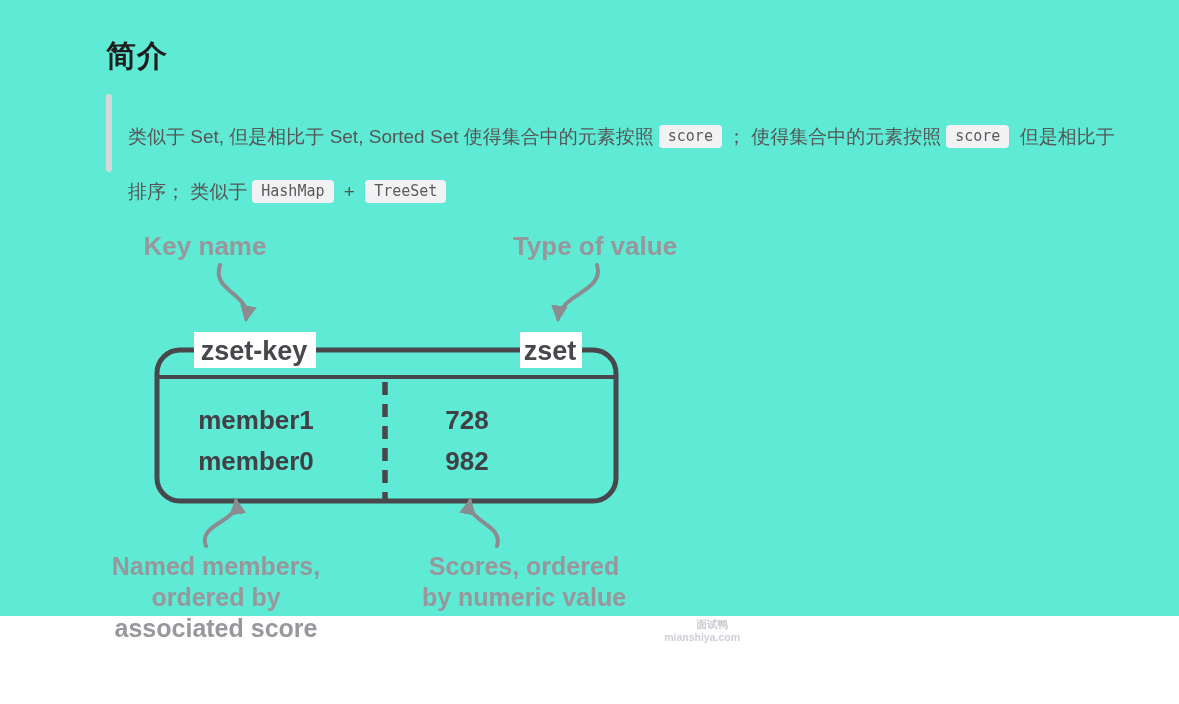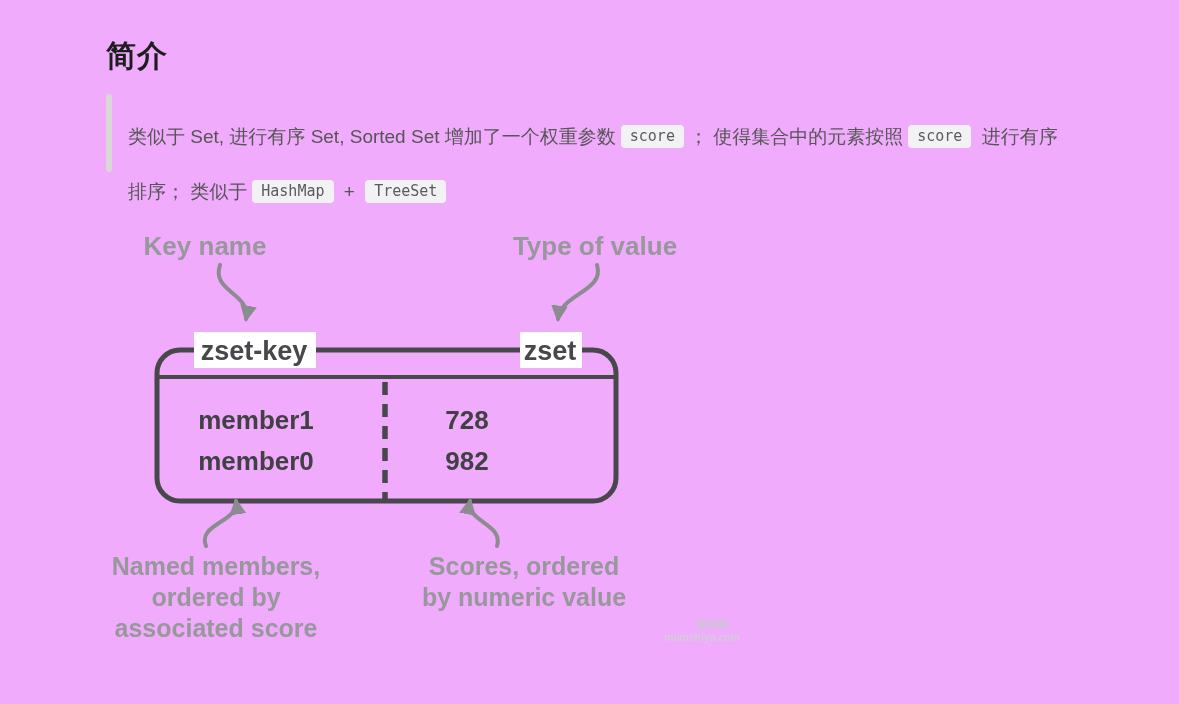--- a/index.html
+++ b/index.html
@@ -1,21 +1,21 @@
 <!DOCTYPE html>
 <html><head>
 <meta charset="utf-8">
 <style>
   html,body{margin:0;padding:0;}
   body{
     width:1179px;height:704px;background:#ffffff;overflow:hidden;
     font-family:"Liberation Sans", sans-serif;
     position:relative;
   }
-  .page{position:relative;width:1179px;height:704px;background:#f0abfc;}
+  .page{position:relative;width:1179px;height:616px;background:#5eead4;}
 
   .section-title{
     position:absolute;left:106px;top:36px;
     font-size:30px;font-weight:700;color:#1d1d1d;
     letter-spacing:1px;margin:0;
   }
 
   .quote-bar{
     position:absolute;left:106px;top:94px;width:6px;height:78px;
     background:#d8d8d8;border-radius:3px;
@@ -39,21 +39,21 @@
   .watermark-note{pointer-events:none;}
 </style>
 </head>
 <body>
 
 <div class="page">
 
   <h1 class="section-title">简介</h1>
 
   <div class="quote-bar"></div>
-  <p class="intro" id="intro-text"><span>类似于 Set, 进行有序 Set, Sorted Set 增加了一个权重参数</span><code class="chip">score</code><span>；  使得集合中的元素按照</span><code class="chip">score</code><span> 进行有序</span><br><span>排序；  类似于</span><code class="chip">HashMap</code><span> + </span><code class="chip">TreeSet</code></p>
+  <p class="intro" id="intro-text"><span>类似于 Set, 但是相比于 Set, Sorted Set 使得集合中的元素按照</span><code class="chip">score</code><span>；  使得集合中的元素按照</span><code class="chip">score</code><span> 但是相比于</span><br><span>排序；  类似于</span><code class="chip">HashMap</code><span> + </span><code class="chip">TreeSet</code></p>
 
   <svg class="diagram-svg" width="680" height="460" viewBox="80 215 680 460">
     <defs>
       <marker id="ah" viewBox="0 0 10 10" refX="8" refY="5" markerWidth="4.2" markerHeight="4.2" orient="auto-start-reverse">
         <path d="M0,0 L10,5 L0,10 z" fill="#8b8b90"></path>
       </marker>
     </defs>
 
     <text x="205" y="255" font-size="26" fill="#97979c" text-anchor="middle">Key name</text>
     <text x="595" y="255" font-size="26" fill="#97979c" text-anchor="middle">Type of value</text>

